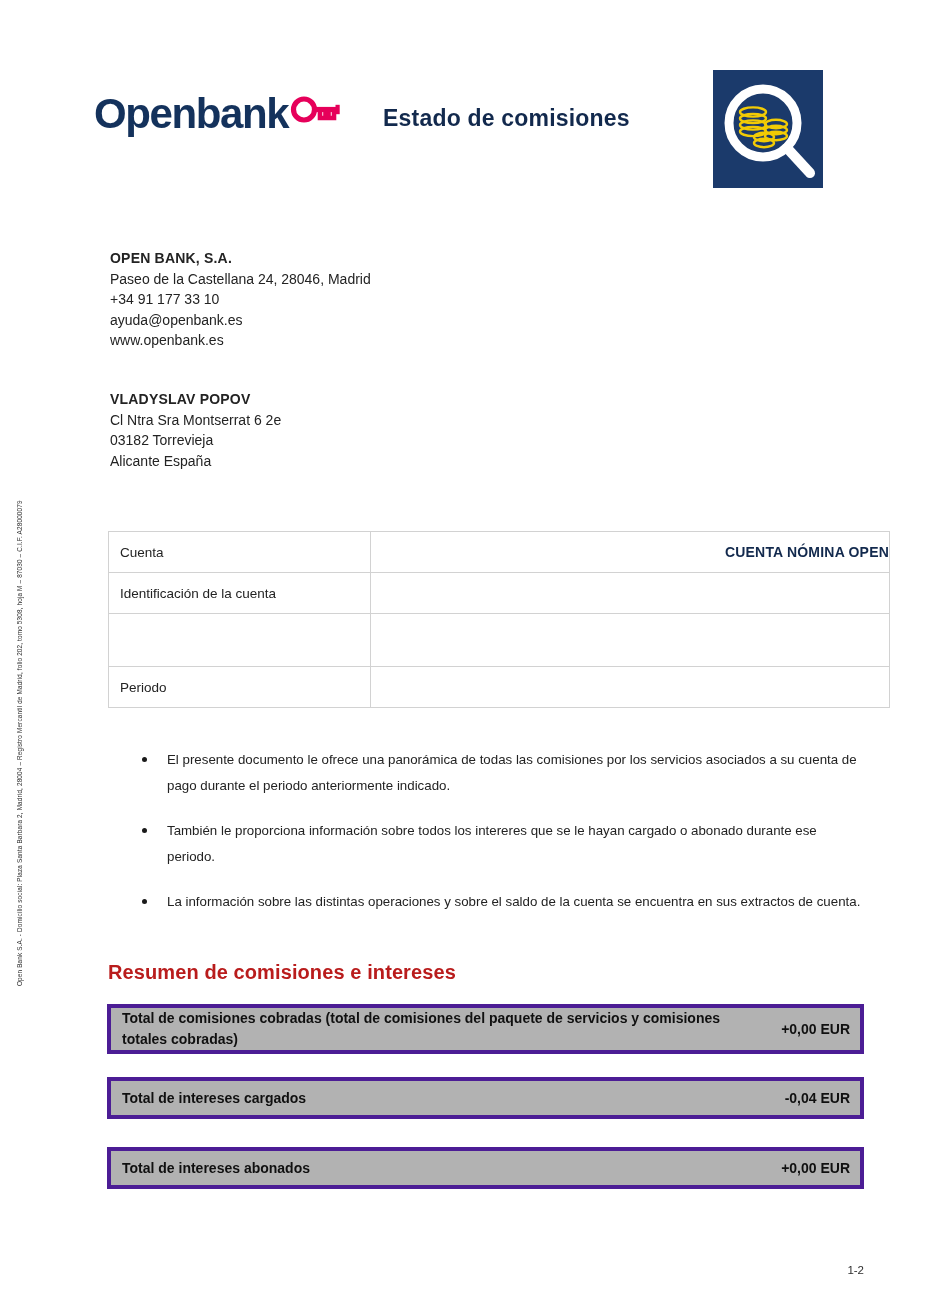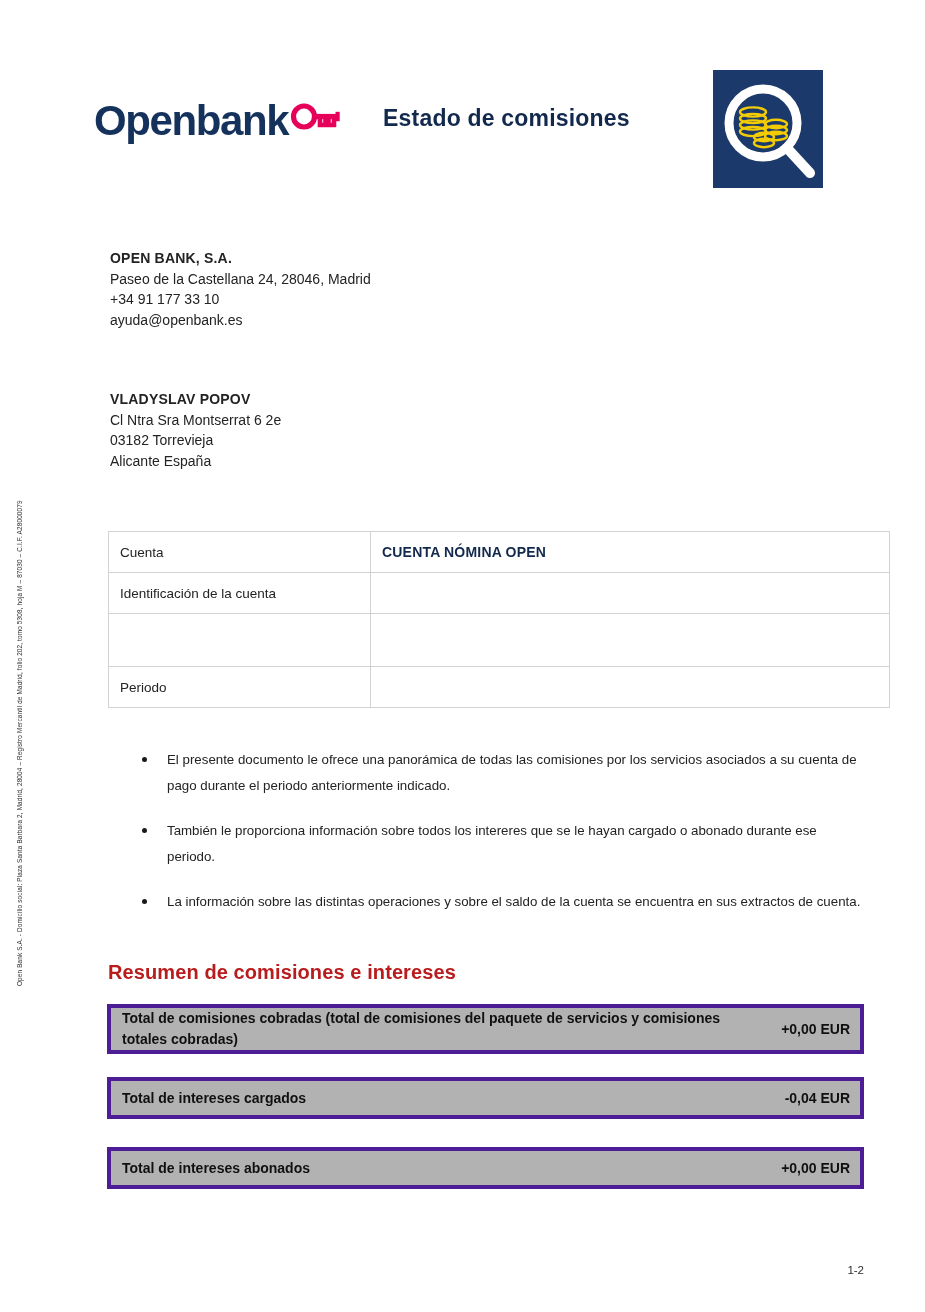--- a/index.html
+++ b/index.html
@@ -40,21 +40,21 @@
   .header {
     position: absolute;
     left: 0;
     top: 0;
     width: 925px;
     height: 205px;
   }
   .brand {
     position: absolute;
     left: 94px;
-    top: 100px;
+    top: 93px;
     display: flex;
     align-items: flex-start;
   }
   .brand-word {
     font-size: 42px;
     font-weight: 700;
     color: #14325c;
     letter-spacing: -1.4px;
     line-height: 42px;
     font-family: "Liberation Sans", sans-serif;
@@ -110,20 +110,21 @@
     vertical-align: middle;
     height: 18px;
   }
   .info-table td.label { width: 250px; }
   .info-table td.value { width: 507px; }
   .info-table td.value.strong {
     font-weight: 700;
     font-size: 14px;
     color: #12294d;
     letter-spacing: 0.2px;
+    text-align: right;
   }
   .info-table tr.tall td { height: 30px; }
 
   
   .bullets {
     position: absolute;
     left: 139px;
     top: 747px;
     width: 722px;
   }
@@ -236,20 +237,21 @@
         </g>
       </svg>
     </div>
   </div>
 
   <div class="addr" id="bank-addr">
     <div class="bold">OPEN BANK, S.A.</div>
     <div>Paseo de la Castellana 24, 28046, Madrid</div>
     <div>+34 91 177 33 10</div>
     <div>ayuda@openbank.es</div>
+    <div>www.openbank.es</div>
   </div>
 
   <div class="addr" id="cust-addr">
     <div class="bold">VLADYSLAV POPOV</div>
     <div>Cl Ntra Sra Montserrat 6 2e</div>
     <div>03182 Torrevieja</div>
     <div>Alicante España</div>
   </div>
 
   <table class="info-table">

